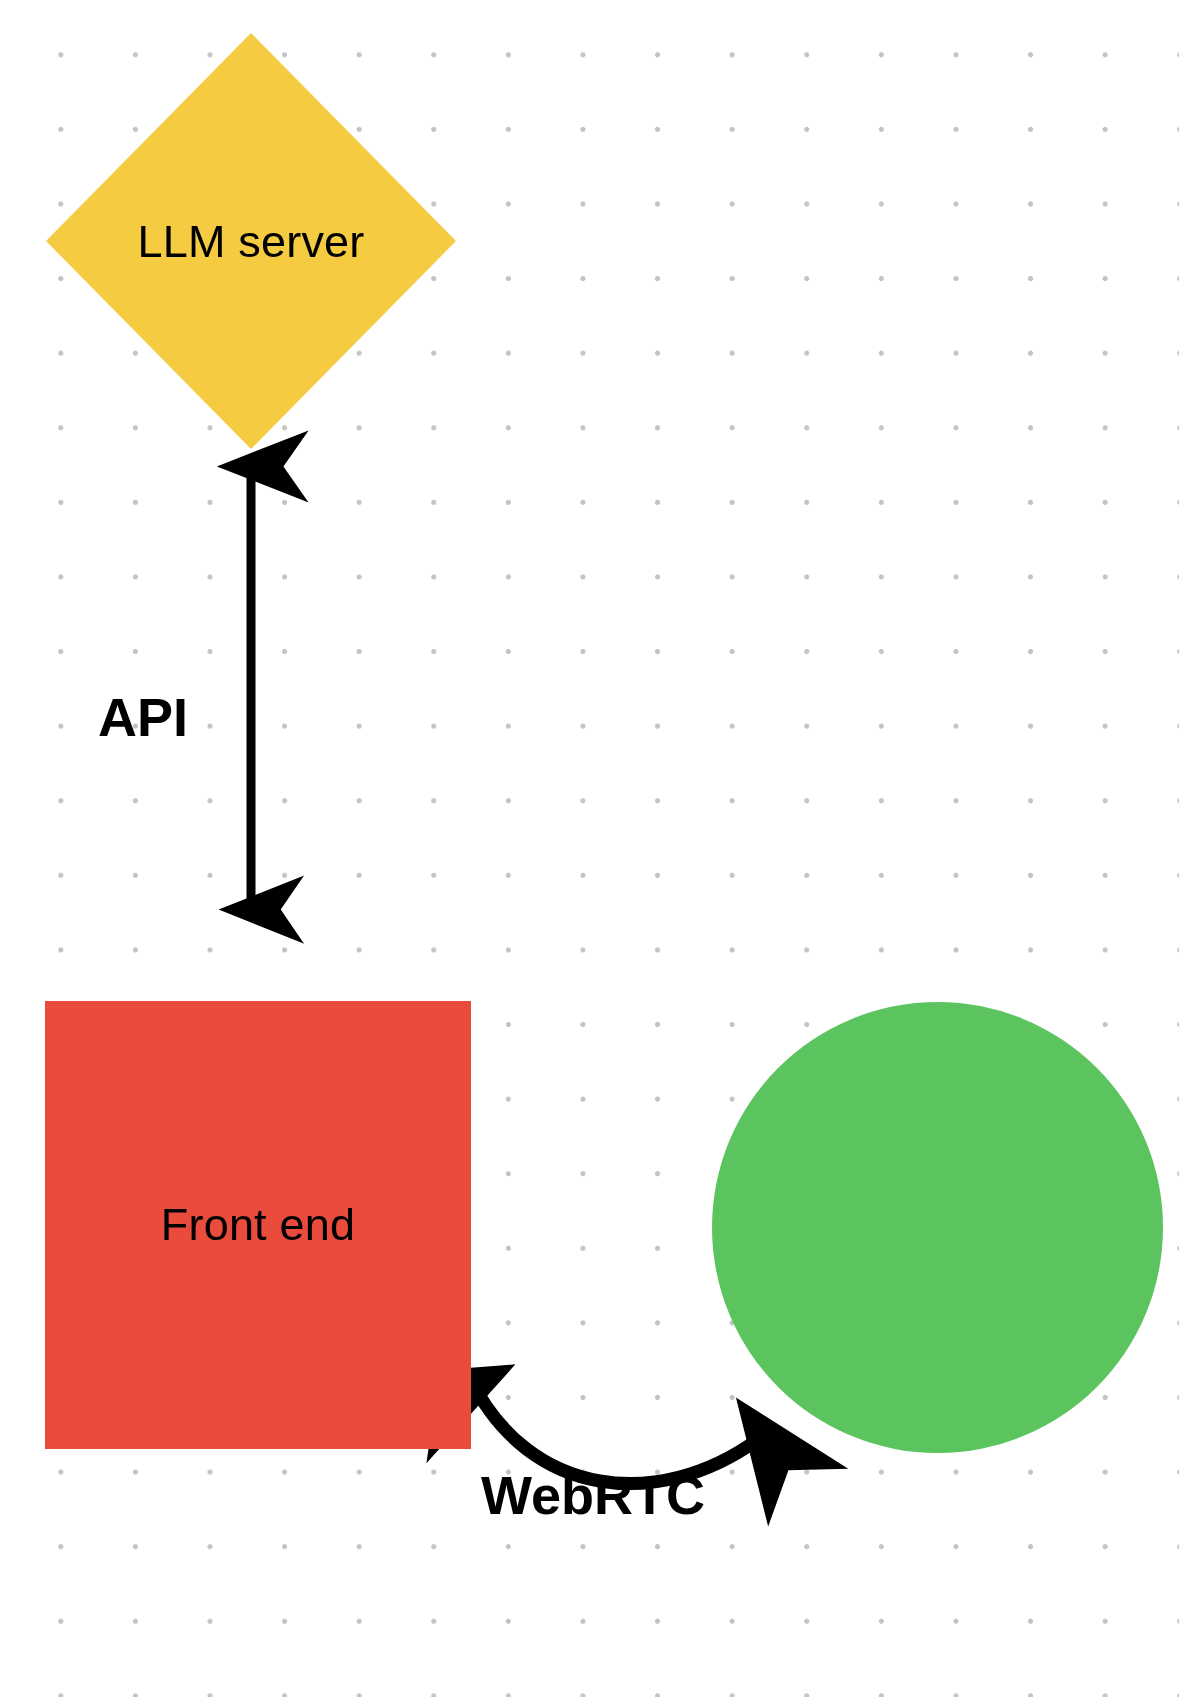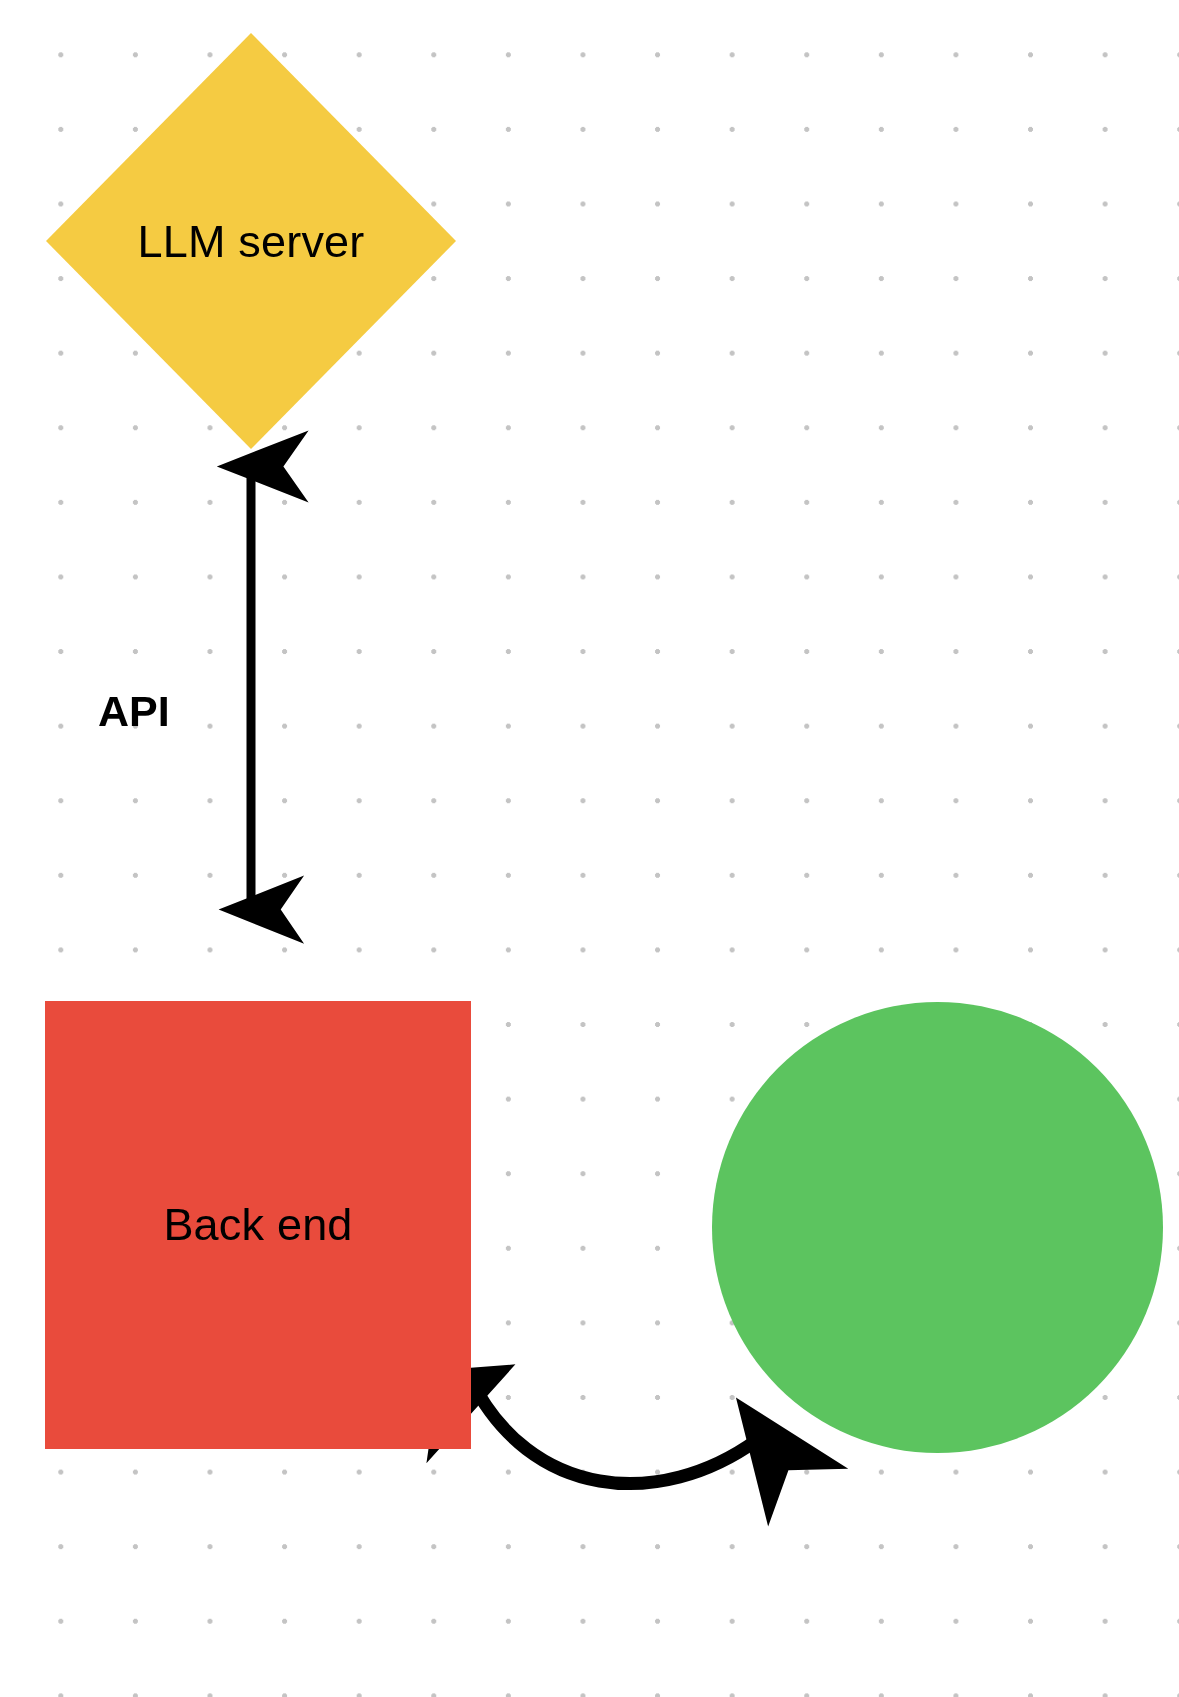--- a/index.html
+++ b/index.html
@@ -83,21 +83,21 @@
     border-radius: 50%;
   }
   #front-end .node-label {
     position: relative;
     z-index: 2;
   }
   
   .edge-label {
     position: absolute;
     color: #000000;
-    font-size: 43px;
+    font-size: 54px;
     font-weight: 700;
     line-height: 1;
     white-space: nowrap;
   }
   #api-label {
     left: 98px;
     top: 690px;
   }
   #webrtc-label {
     left: 481px;
@@ -135,23 +135,24 @@
     <path d="M 470 1378 C 530 1500 660 1510 757 1440" fill="none" stroke="#000000" stroke-width="13" stroke-linecap="butt" marker-start="url(#arrowhead-curve-a)" marker-end="url(#arrowhead-curve-b)"></path>
   </svg>
 
   <div class="node" id="llm-server">
     <div class="shape"></div>
     <div class="node-label">LLM server</div>
   </div>
 
   <div class="node" id="back-end">
     <div class="shape"></div>
-    <div class="node-label">Back end</div>
+    <div class="node-label">Front end</div>
   </div>
 
   <div class="node" id="front-end">
     <div class="shape"></div>
   </div>
 
   <div class="edge-label" id="api-label">API</div>
 
+  <div class="edge-label" id="webrtc-label">WebRTC</div>
 
 </div>
 
 </body></html>

